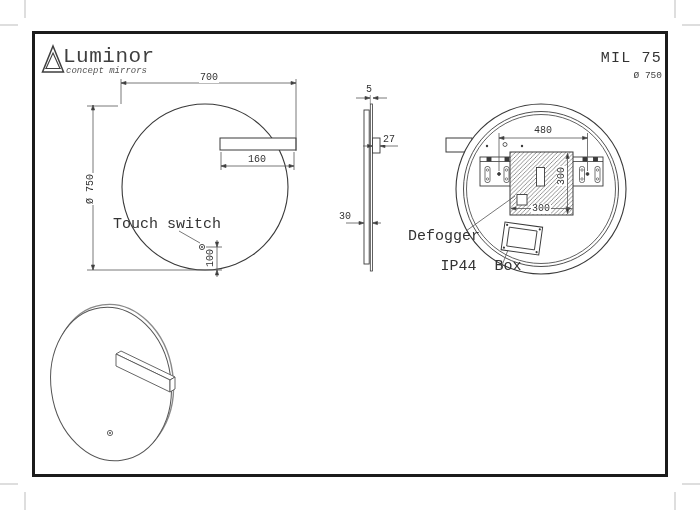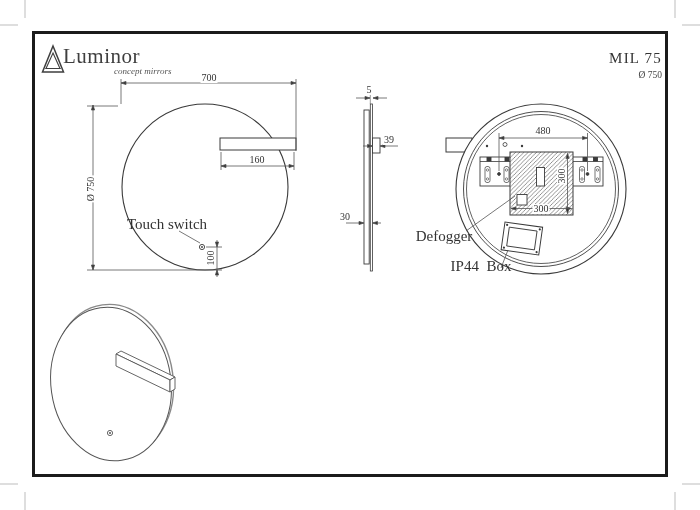--- a/index.html
+++ b/index.html
@@ -1,23 +1,23 @@
 <!DOCTYPE html>
 <html><head>
 <meta charset="utf-8">
 <style>
   html,body{margin:0;padding:0;background:#fff;}
   #page{position:relative;width:700px;height:510px;background:#fff;overflow:hidden;
-        font-family:Liberation Serif, serif;color:#333;}
+        font-family:Liberation Mono, monospace;color:#333;}
   #drawing-border{position:absolute;left:32px;top:31px;width:630px;height:440px;
         border:3px solid #1b1b1b;}
   svg{position:absolute;left:0;top:0;}
   .abs{position:absolute;line-height:1;}
   .brand-name{left:63px;top:46px;font-size:21px;color:#3f3f3f;letter-spacing:.5px;}
-  .brand-tag{left:66px;top:67px;font-size:9px;font-style:italic;color:#555;margin-left:48px;}
+  .brand-tag{left:66px;top:67px;font-size:9px;font-style:italic;color:#555;}
   .model{right:38px;top:51px;font-size:15px;letter-spacing:1.2px;color:#333;text-align:right;}
   .model-dia{right:38px;top:71px;font-size:9.5px;color:#444;}
   .dim{position:absolute;font-size:10px;color:#333;line-height:1;white-space:pre;
        background:#fff;padding:0 1px;transform:translate(-50%,-50%);}
   .dim.rot{transform:translate(-50%,-50%) rotate(-90deg);}
   .lab{position:absolute;font-size:15px;color:#333;line-height:1;white-space:pre;
        transform:translate(-50%,-50%);}
 </style>
 </head>
 <body>
@@ -202,21 +202,21 @@
   <span class="abs model">MIL 75</span>
   <span class="abs model-dia">Ø 750</span>
 
   <span class="dim" style="left:209px;top:78px">700</span>
   <span class="dim" style="left:257px;top:160px">160</span>
   <span class="dim rot" style="left:91px;top:189px">Ø 750</span>
   <span class="dim rot" style="left:211px;top:258px">100</span>
   <span class="lab" style="left:167px;top:224px">Touch switch</span>
 
   <span class="dim" style="left:369px;top:90px">5</span>
-  <span class="dim" style="left:389px;top:140px">39</span>
+  <span class="dim" style="left:389px;top:140px">27</span>
   <span class="dim" style="left:345px;top:217px">30</span>
 
   <span class="dim" style="left:543px;top:131px">480</span>
   <span class="dim" style="left:541px;top:209px">300</span>
   <span class="dim rot" style="left:562px;top:176px">300</span>
   <span class="lab" style="left:444px;top:236px">Defogger</span>
   <span class="lab" style="left:481px;top:266px">IP44  Box</span>
 
 </div>
 

